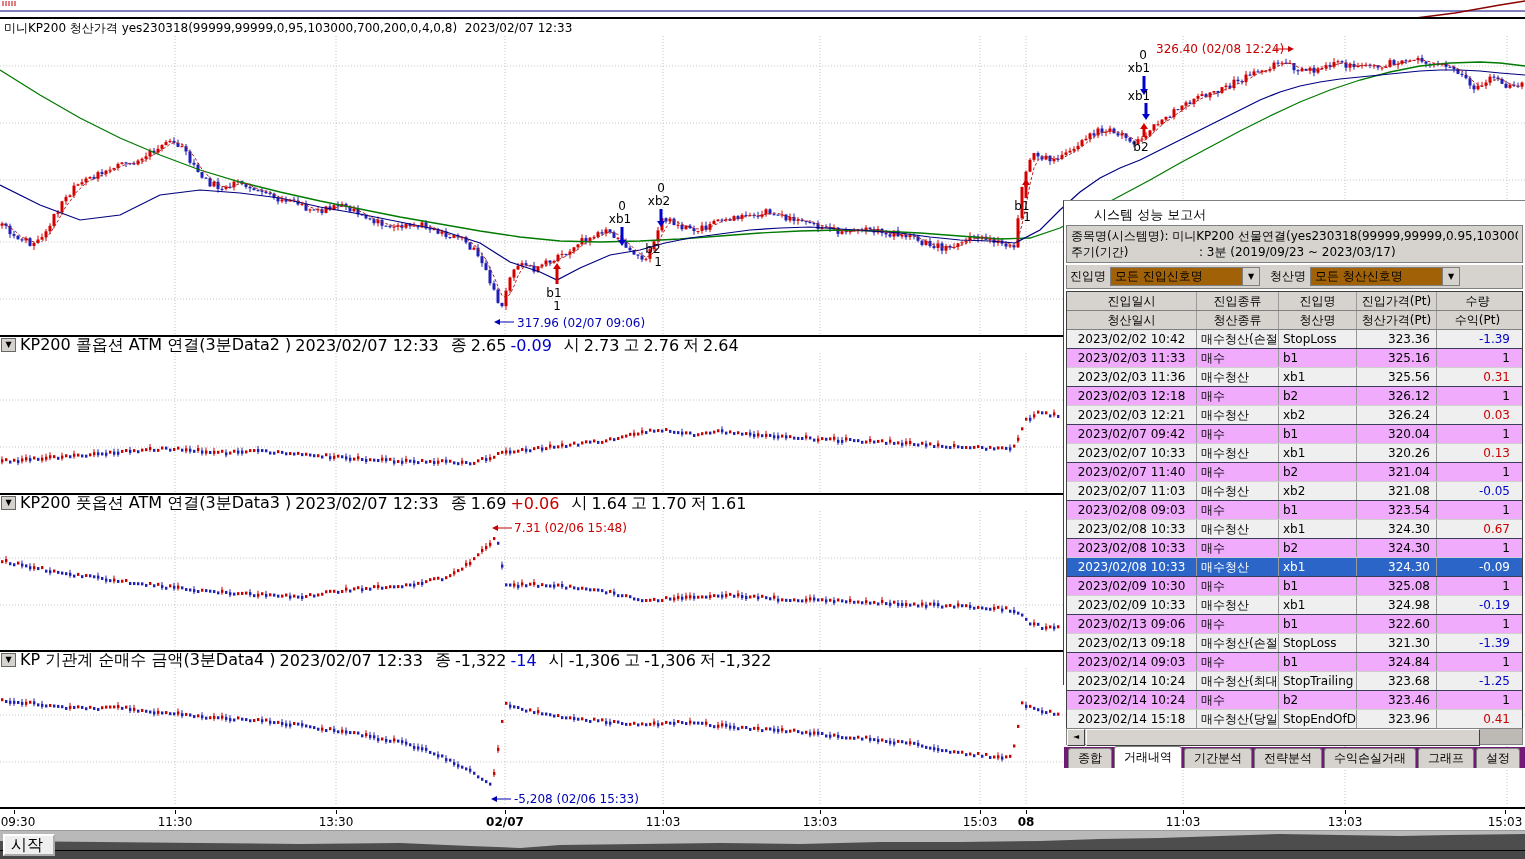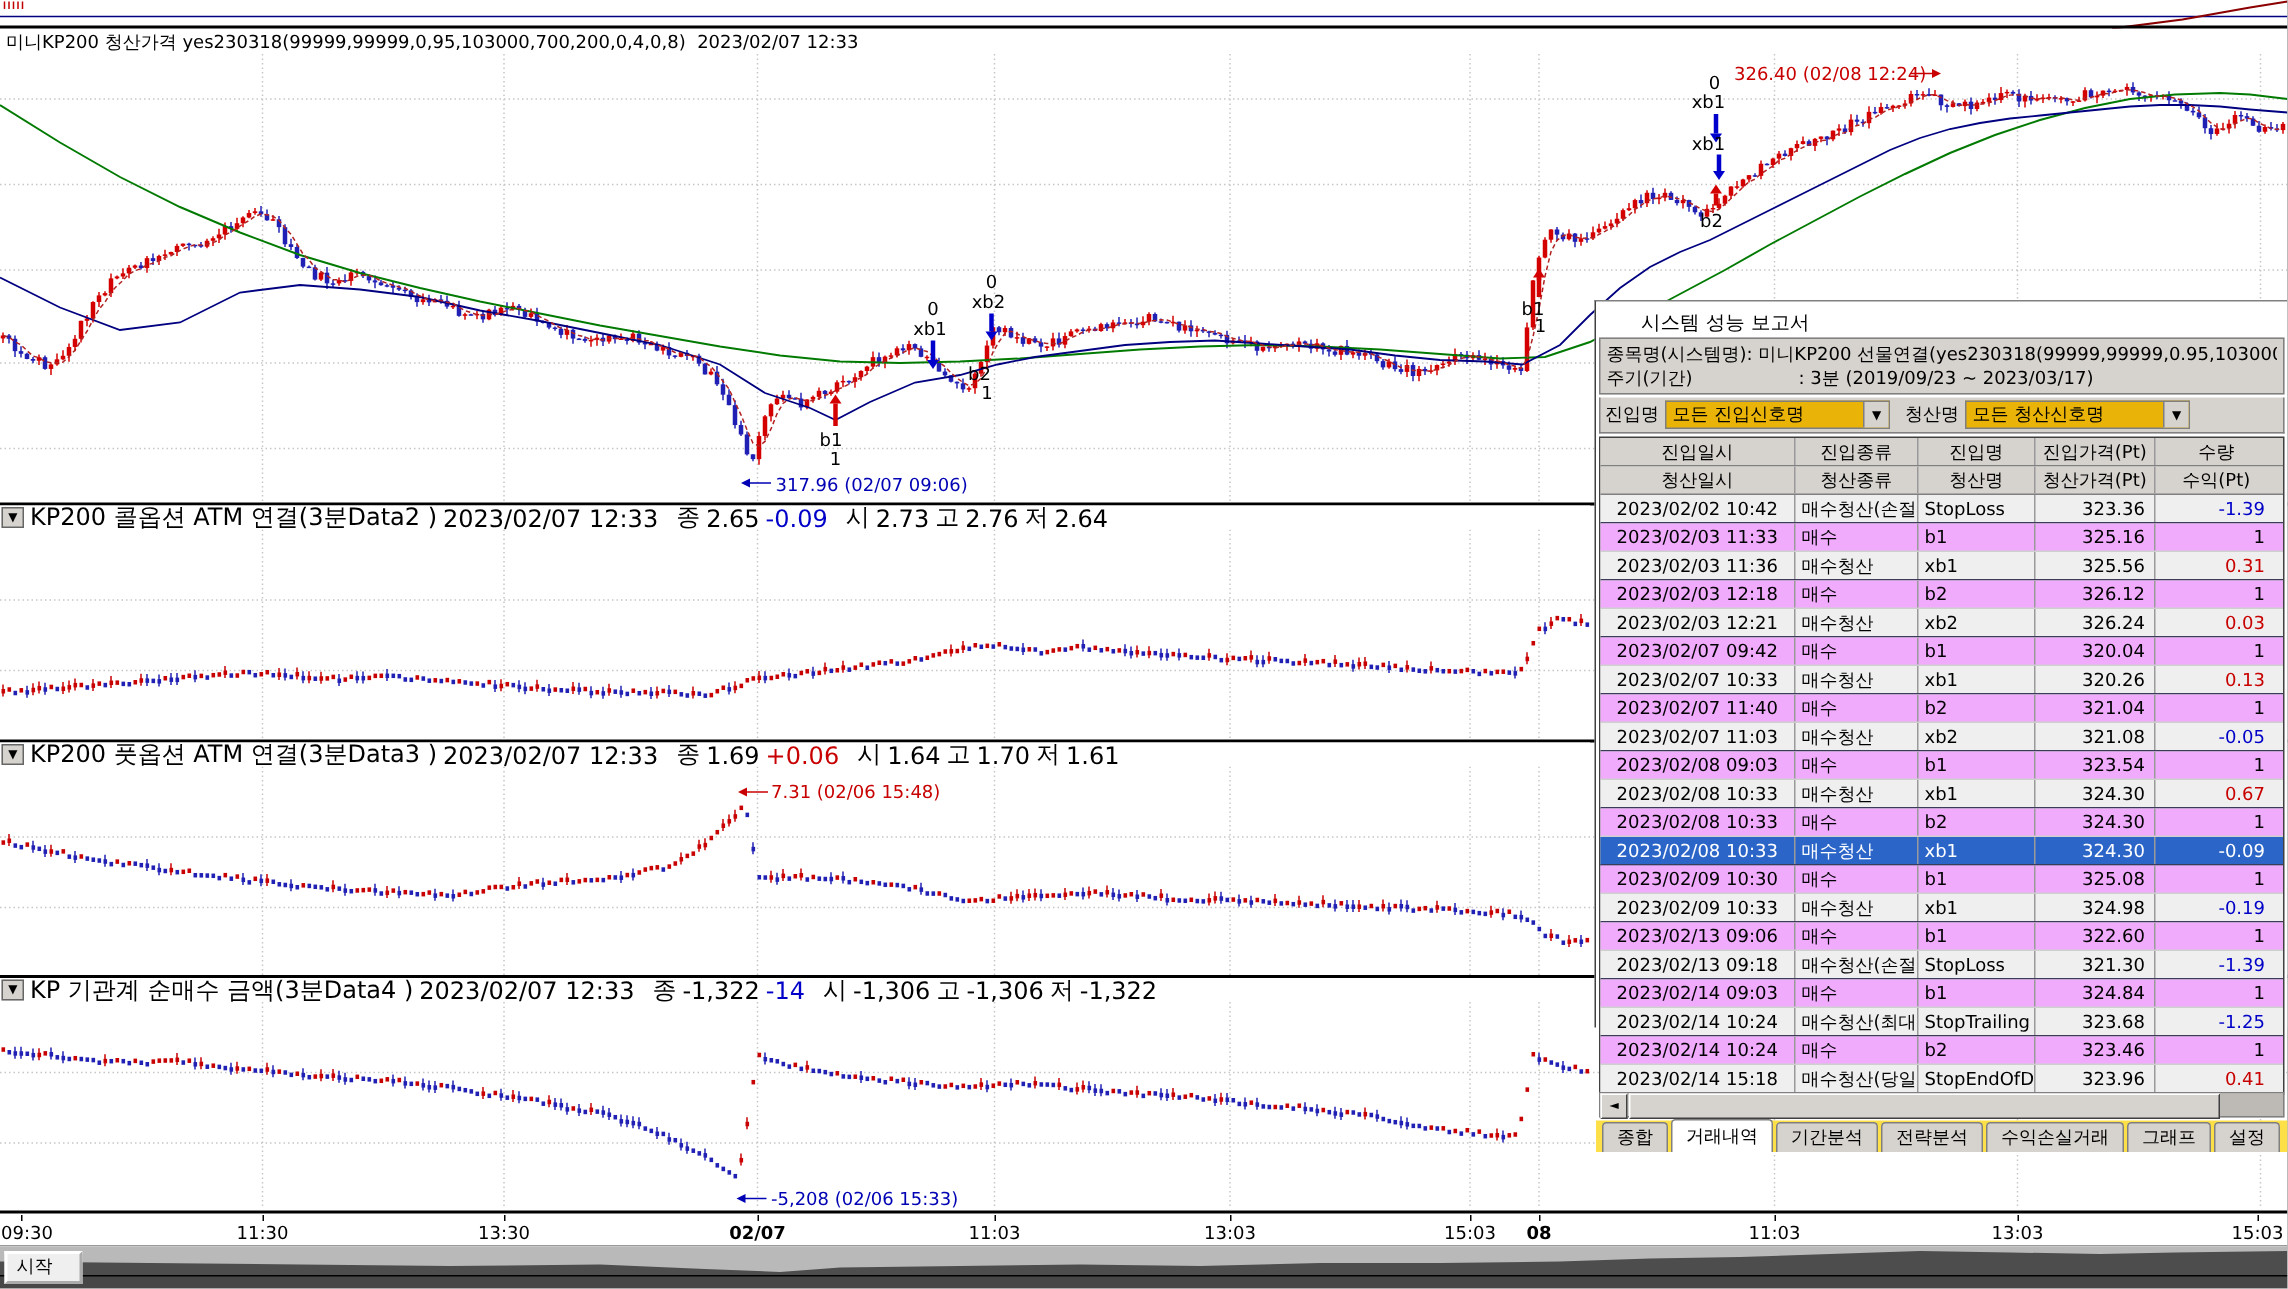--- a/index.html
+++ b/index.html
@@ -18,21 +18,21 @@
   #panel{position:absolute;left:1063px;top:200px;width:462px;height:485px;background:#fff;
          border-left:1px solid #404040;border-top:1px solid #808080;box-sizing:border-box;z-index:30;padding-left:40px;}
   #panel-title{position:absolute;left:30px;top:5px;font-size:13px;color:#000;}
   #info-box{position:absolute;left:2px;top:24px;width:457px;height:38px;background:#d6d3ce;
             border:1px solid #808080;box-sizing:border-box;padding:2px 4px;}
   .info-row{display:flex;height:16px;line-height:16px;white-space:nowrap;overflow:hidden;}
   .info-row .lab{width:128px;}
   #filter-row{position:absolute;left:2px;top:64px;width:457px;height:24px;background:#d6d3ce;
               border:1px solid #808080;border-top:none;box-sizing:border-box;
               display:flex;align-items:center;gap:4px;padding:0 3px;}
-  .combo{height:19px;background:#eab308;border:1px solid #7f7f7f;display:flex;align-items:center;
+  .combo{height:19px;background:#a16207;border:1px solid #7f7f7f;display:flex;align-items:center;
          width:150px;box-sizing:border-box;}
   .combo .val{flex:1;padding-left:4px;white-space:nowrap;overflow:hidden;}
   .combo .btn{width:16px;height:17px;background:#d6d3ce;border-left:1px solid #7f7f7f;
               font-size:8px;line-height:17px;text-align:center;}
   #trade-table{position:absolute;left:2px;top:90px;width:457px;border:1px solid #404040;
                border-collapse:collapse;box-sizing:border-box;background:#fff;}
   .trow{display:flex;height:19px;line-height:18px;box-sizing:border-box;}
   .trow .c{box-sizing:border-box;border-right:1px solid #9a9a9a;overflow:hidden;white-space:nowrap;}
   .c0{width:130px;text-align:center;}
   .c1{width:82px;padding-left:4px;}
@@ -44,33 +44,33 @@
   .row-entry{background:#f0abfc;border-bottom:1px solid #cfcfcf;}
   .row-exit{background:#efefef;border-bottom:1px solid #3c3c5a;}
   .row-selected{background:#2b65c8!important;color:#fff;}
   .row-selected .c{color:#fff!important;}
   #hscroll{position:absolute;left:2px;top:527px;width:457px;height:17px;background:#d6d3ce;
            border:1px solid #808080;box-sizing:border-box;display:flex;}
   .sc-btn{width:16px;height:15px;background:#d6d3ce;border:1px solid;border-color:#fff #404040 #404040 #fff;
           font-size:8px;line-height:14px;text-align:center;}
   .sc-thumb{width:392px;height:15px;background:#d6d3ce;border:1px solid;border-color:#fff #404040 #404040 #fff;margin-left:1px;}
   .sc-track{flex:1;background:#bdbab5;}
-  #tabbar{position:absolute;left:0;top:546px;width:462px;height:21px;background:#fde047;
+  #tabbar{position:absolute;left:0;top:546px;width:462px;height:21px;background:#701a75;
           display:flex;align-items:flex-end;padding-left:4px;box-sizing:border-box;}
   .tab{height:19px;line-height:18px;padding:0 9px;background:#d6d3ce;border:1px solid #808080;
        border-bottom:none;border-radius:3px 3px 0 0;margin-right:2px;white-space:nowrap;}
   .tab.active{background:#fff;height:21px;line-height:20px;position:relative;z-index:2;}
   
   #time-axis{position:absolute;left:0;top:810px;width:1525px;height:20px;background:#fff;}
   .tick-label{position:absolute;top:5px;transform:translateX(-50%);font-size:12px;white-space:nowrap;}
   .tick-label.bold{font-weight:bold;}
   .tick-mark{position:absolute;top:0;width:1px;height:4px;background:#000;}
   #taskbar{position:absolute;left:0;top:850px;width:1525px;height:9px;background:#474747;border-top:1px solid #000;box-sizing:border-box;}
   #start-btn{position:absolute;left:3px;top:834px;width:52px;height:22px;background:#efefef;
-             border:2px outset #fff;box-sizing:border-box;font-size:12px;line-height:17px;
+             border:2px outset #fff;box-sizing:border-box;font-size:16px;line-height:17px;
              padding-left:6px;z-index:40;}
 </style>
 </head>
 <body>
 
 <div id="screen">
 
   <svg id="top-strip" class="abs" style="left:0;top:0" width="1525" height="19" viewBox="0 0 1525 19">
       <line x1="0" y1="11" x2="1525" y2="11" stroke="#000080" stroke-width="1"></line>
       <polyline points="1408,19 1455,13 1500,5 1525,1" fill="none" stroke="#8b0000" stroke-width="1.5"></polyline>

